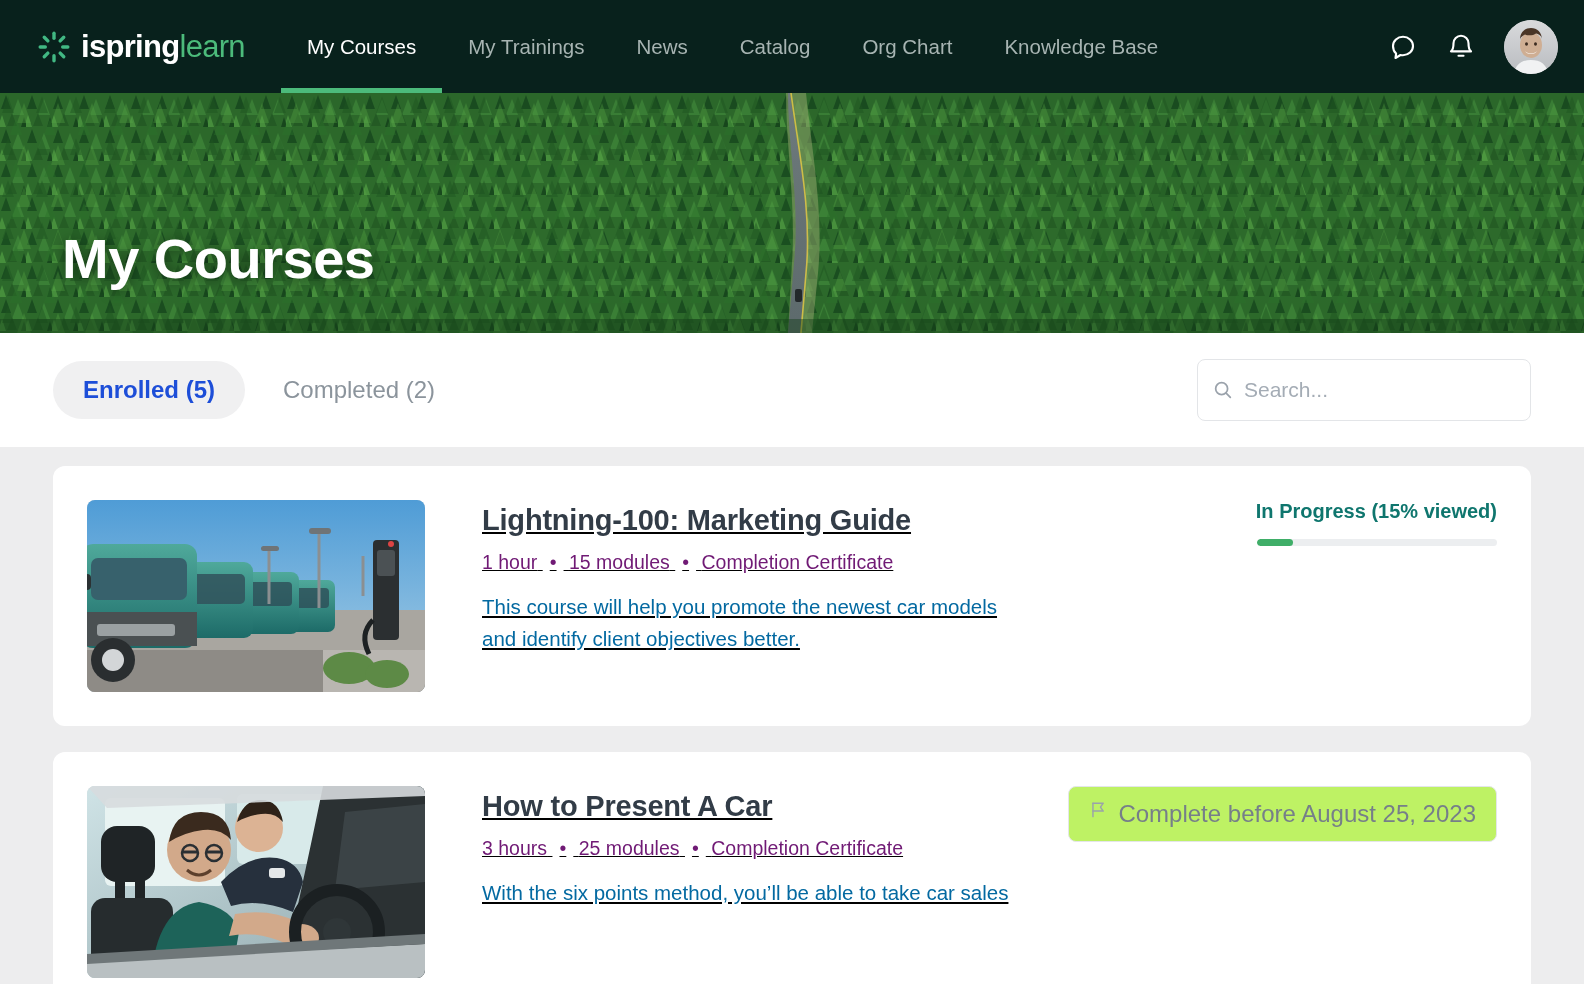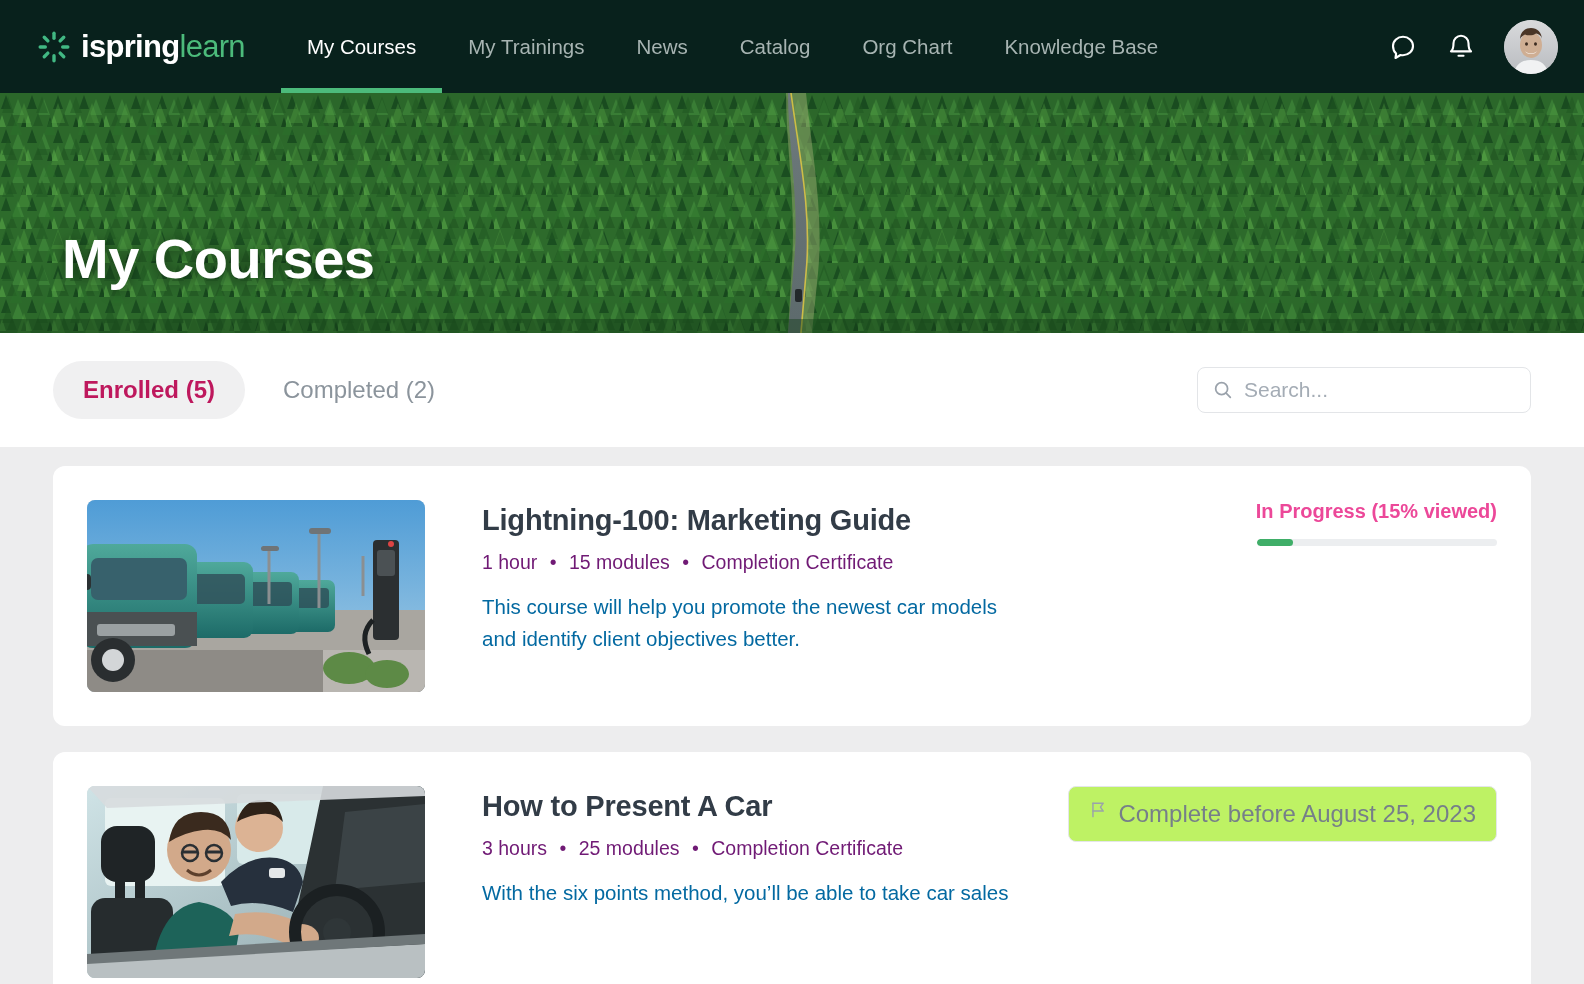--- a/index.html
+++ b/index.html
@@ -109,28 +109,28 @@
   .tabs { display: flex; align-items: center; gap: 8px; }
   .tab {
     font-size: 24px;
     color: #8b949c;
     padding: 15px 30px;
     border-radius: 32px;
     cursor: pointer;
     white-space: nowrap;
   }
   .tab.active {
-    color: #be185d;
+    color: #1d4ed8;
     font-weight: bold;
     background: #f0f0f1;
   }
   .search-box {
     margin-left: auto;
     width: 334px;
-    height: 46px;
+    height: 62px;
     border: 1px solid #e3e5e8;
     border-radius: 8px;
     display: flex;
     align-items: center;
     padding: 0 14px;
     gap: 10px;
     background: #ffffff;
   }
   .search-box svg { width: 22px; height: 22px; color: #9aa2ab; flex: none; }
   .search-box input {
@@ -164,21 +164,21 @@
   .thumb {
     width: 338px;
     height: 192px;
     border-radius: 8px;
     overflow: hidden;
     flex: none;
     background: #cfd6d9;
   }
   .thumb svg { display: block; width: 100%; height: 100%; }
 
-  .card-main { padding-left: 57px; padding-top: 4px; flex: 1; min-width: 0; }
+  .card-main { padding-left: 57px; padding-top: 4px; flex: 1; min-width: 0; text-decoration: underline; }
   .card-title {
     font-size: 29px;
     font-weight: bold;
     color: #323c47;
     letter-spacing: -0.2px;
     margin-bottom: 14px;
   }
   .card-meta {
     font-size: 19.5px;
     color: #701a75;
@@ -194,21 +194,21 @@
 
   .card-aside {
     position: absolute;
     right: 34px;
     top: 34px;
     text-align: right;
   }
   .progress-label {
     font-size: 20px;
     font-weight: bold;
-    color: #ec4899;
+    color: #0f766e;
     margin-bottom: 16px;
     white-space: nowrap;
   }
   .progress-track {
     width: 240px;
     height: 7px;
     border-radius: 4px;
     background: #eceef0;
     overflow: hidden;
     margin-left: auto;

